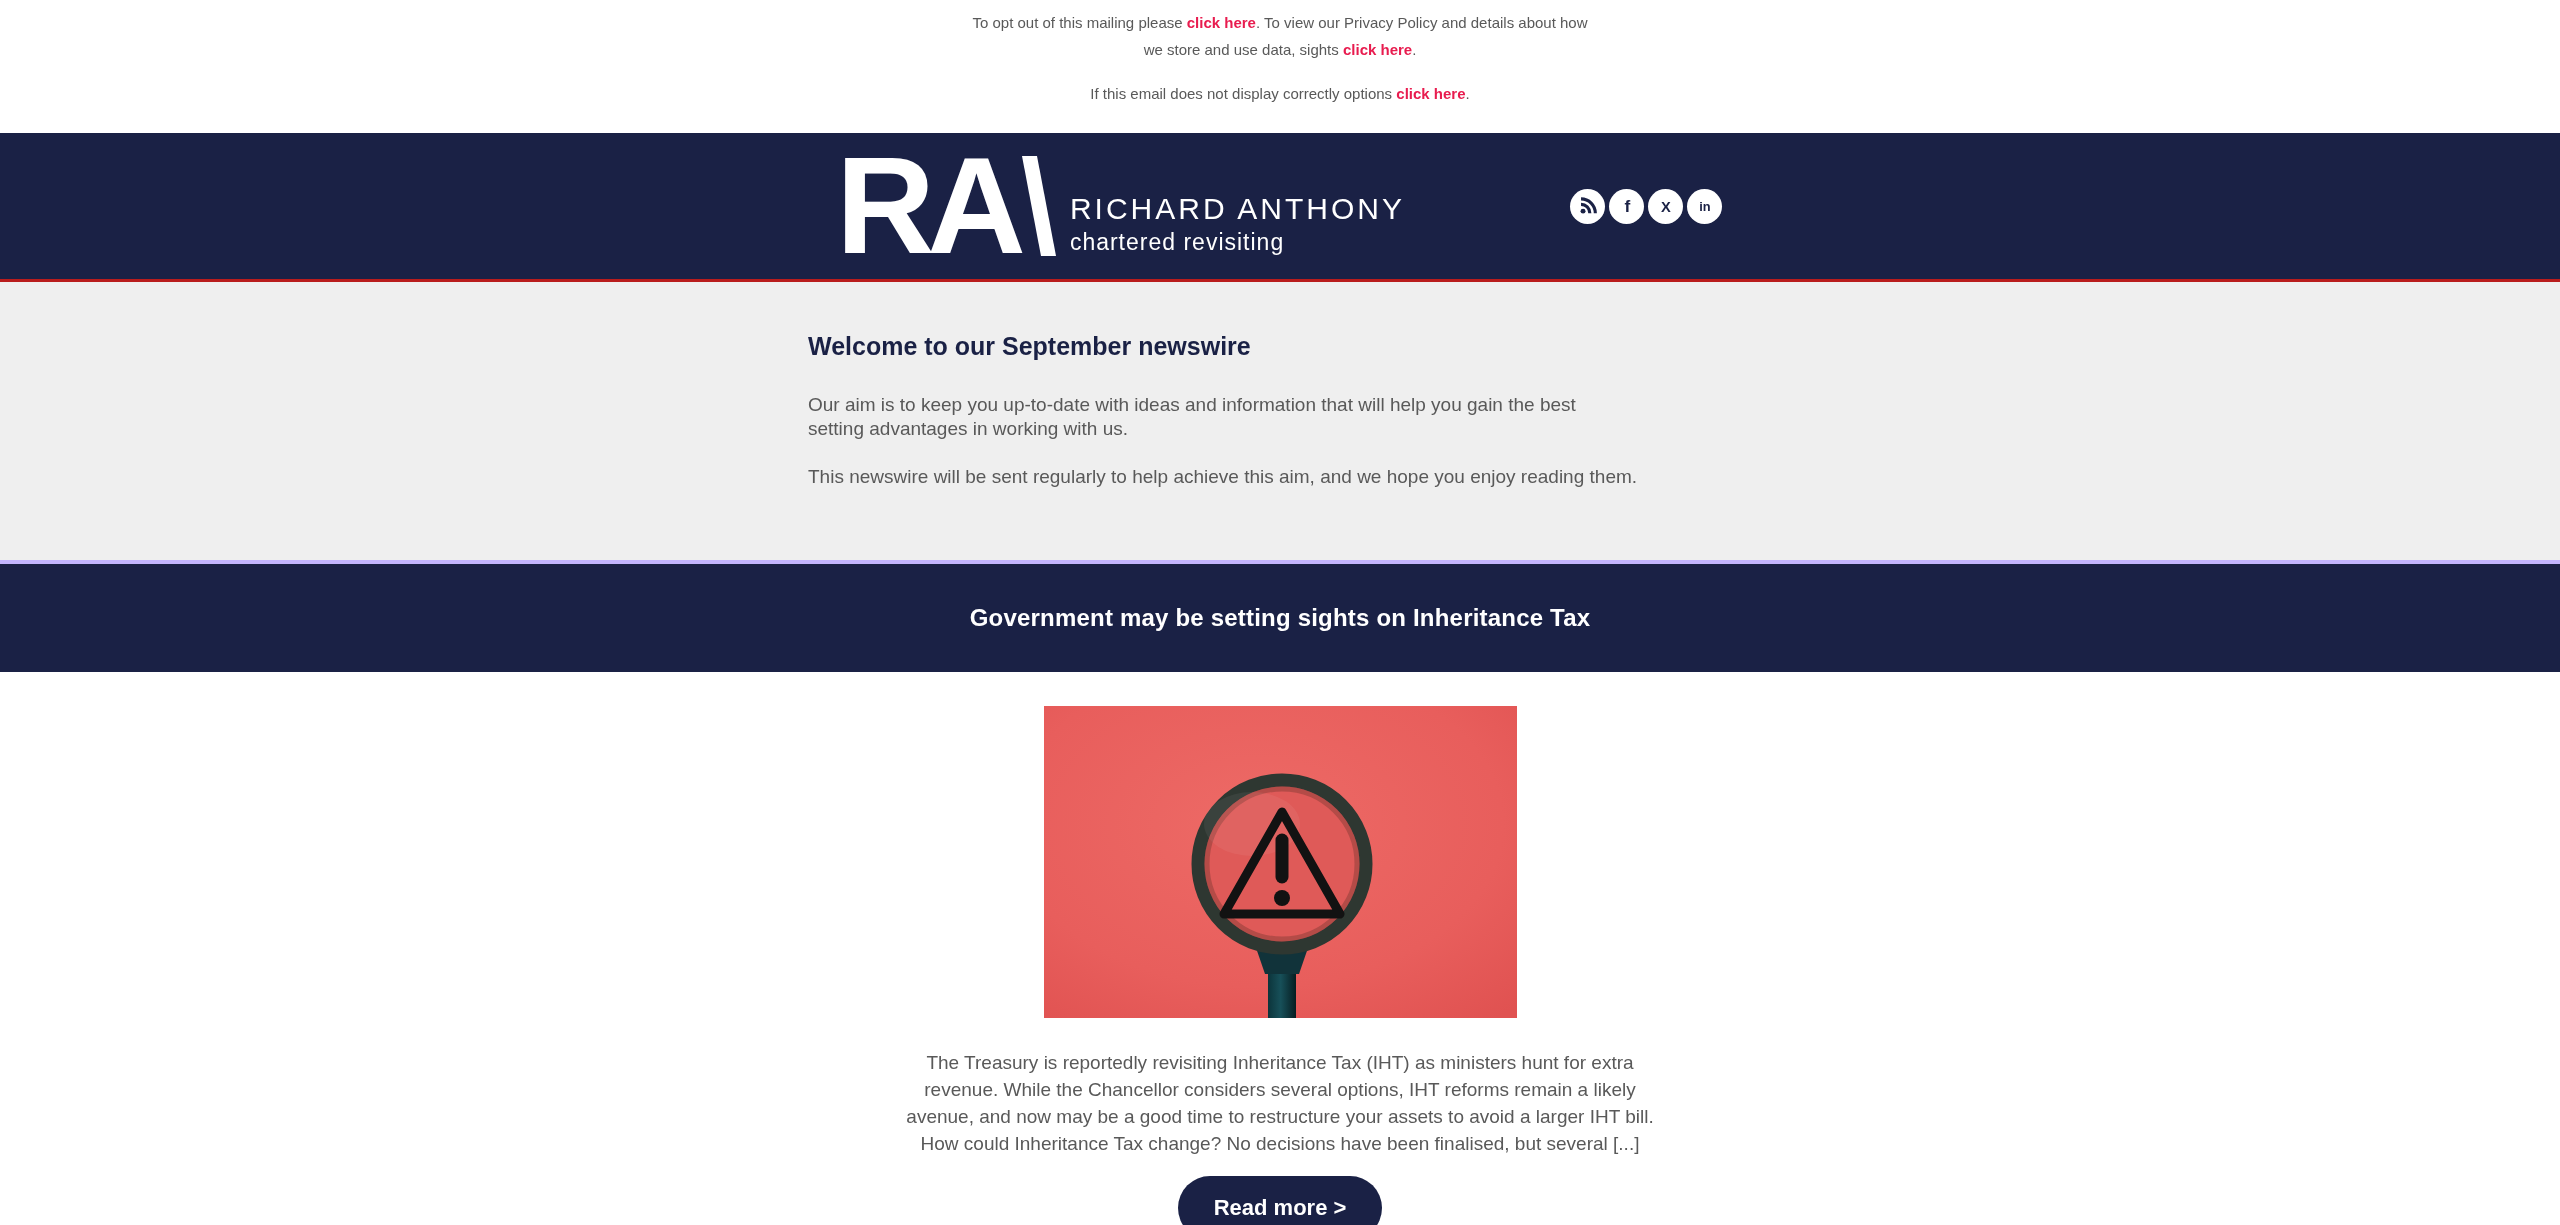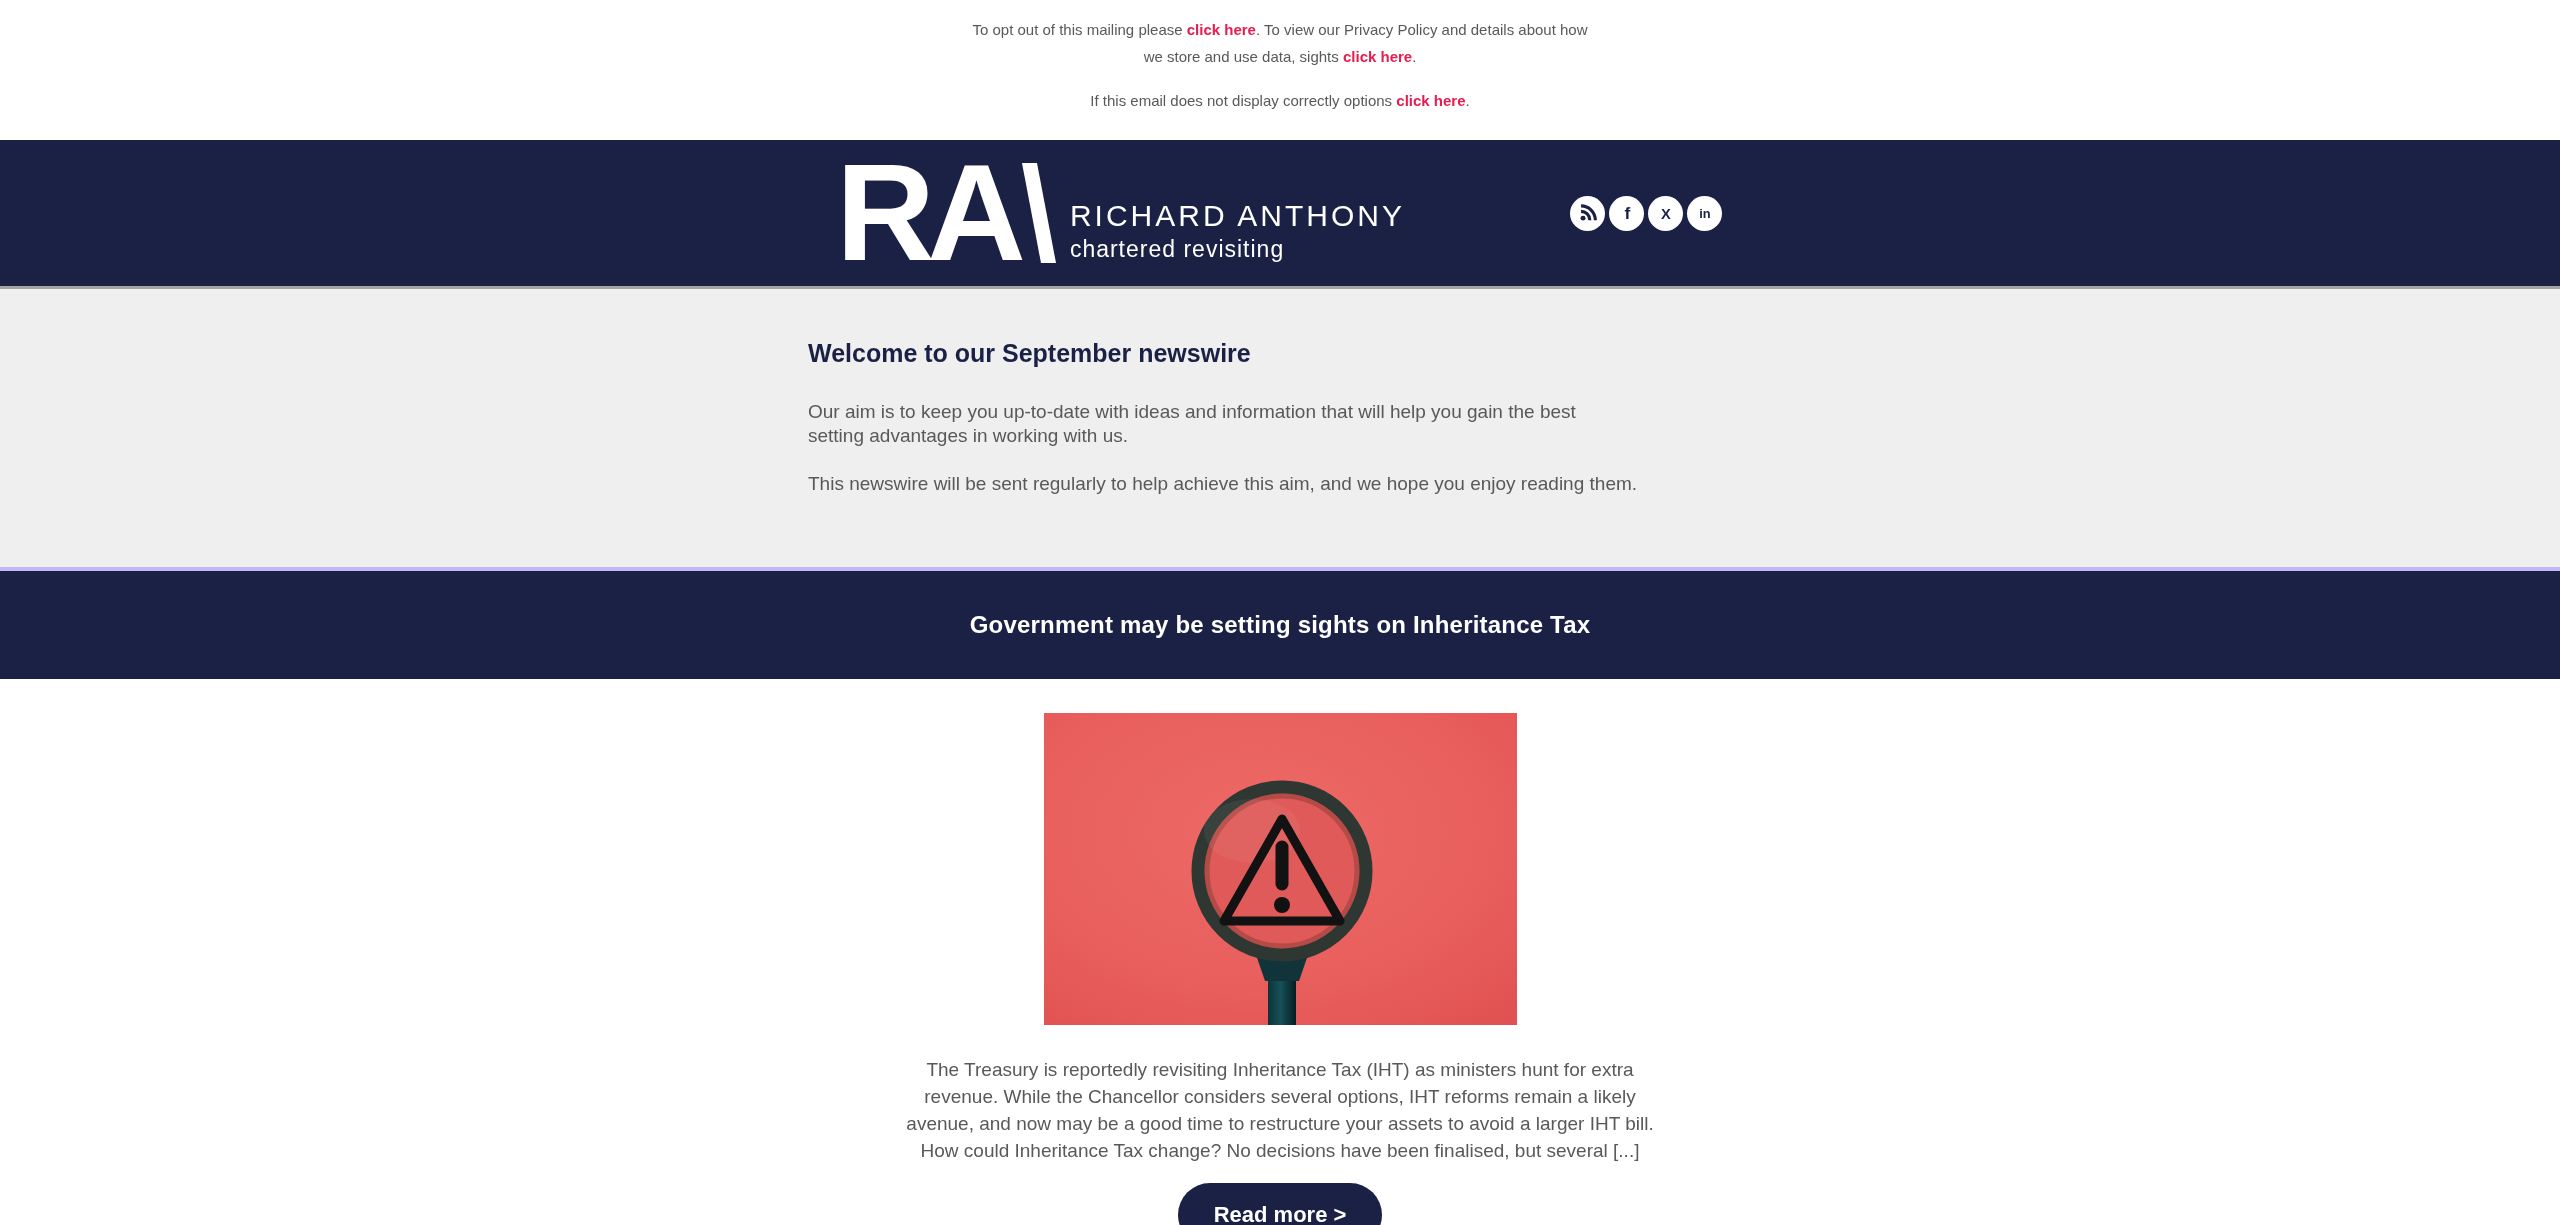--- a/index.html
+++ b/index.html
@@ -1,26 +1,26 @@
 <!DOCTYPE html>
 <html><head>
 <meta charset="utf-8">
 <style>
   html, body { margin: 0; padding: 0; }
   body { background: #ffffff; font-family: "Liberation Sans", "DejaVu Sans", sans-serif; }
   .page { width: 2560px; height: 1225px; overflow: hidden; background: #ffffff; position: relative; }
 
   
-  .preheader { padding: 16px 0 26px; text-align: center; color: #595959; font-size: 15px; line-height: 27px; }
+  .preheader { padding: 9px 0 26px; text-align: center; color: #595959; font-size: 15px; line-height: 27px; }
   .preheader p { margin: 0; }
   .preheader .second-line { margin-top: 17px; }
   .red-link { color: #e81c4f; font-weight: 700; text-decoration: none; cursor: pointer; }
 
   
-  .header-band { height: 146px; background: #1a2145; border-bottom: 3px solid #a3a3a3; }
+  .header-band { height: 146px; background: #1a2145; border-bottom: 3px solid #b91c1c; }
   .header-inner { width: 944px; height: 100%; margin: 0 auto; display: flex; align-items: center; justify-content: space-between; box-sizing: border-box; padding: 0 30px 0 28px; }
   .logo { display: flex; align-items: center; text-decoration: none; }
   .monogram { font-size: 137px; font-weight: 700; color: #ffffff; letter-spacing: -8px; line-height: 100px; height: 100px; display: block; }
   .logo-slash { display: block; margin-left: 4px; }
   .logo-text { margin: 36px 0 0 14px; }
   .company-name { font-size: 30px; letter-spacing: 3px; color: #ffffff; font-weight: 400; white-space: nowrap; }
   .tagline { font-size: 23px; letter-spacing: 1px; color: #ffffff; font-weight: 400; margin-top: 3px; white-space: nowrap; }
   .social { display: flex; gap: 4px; }
   .social-circle { width: 35px; height: 35px; border-radius: 50%; background: #ffffff; display: flex; align-items: center; justify-content: center; cursor: pointer; }
 

